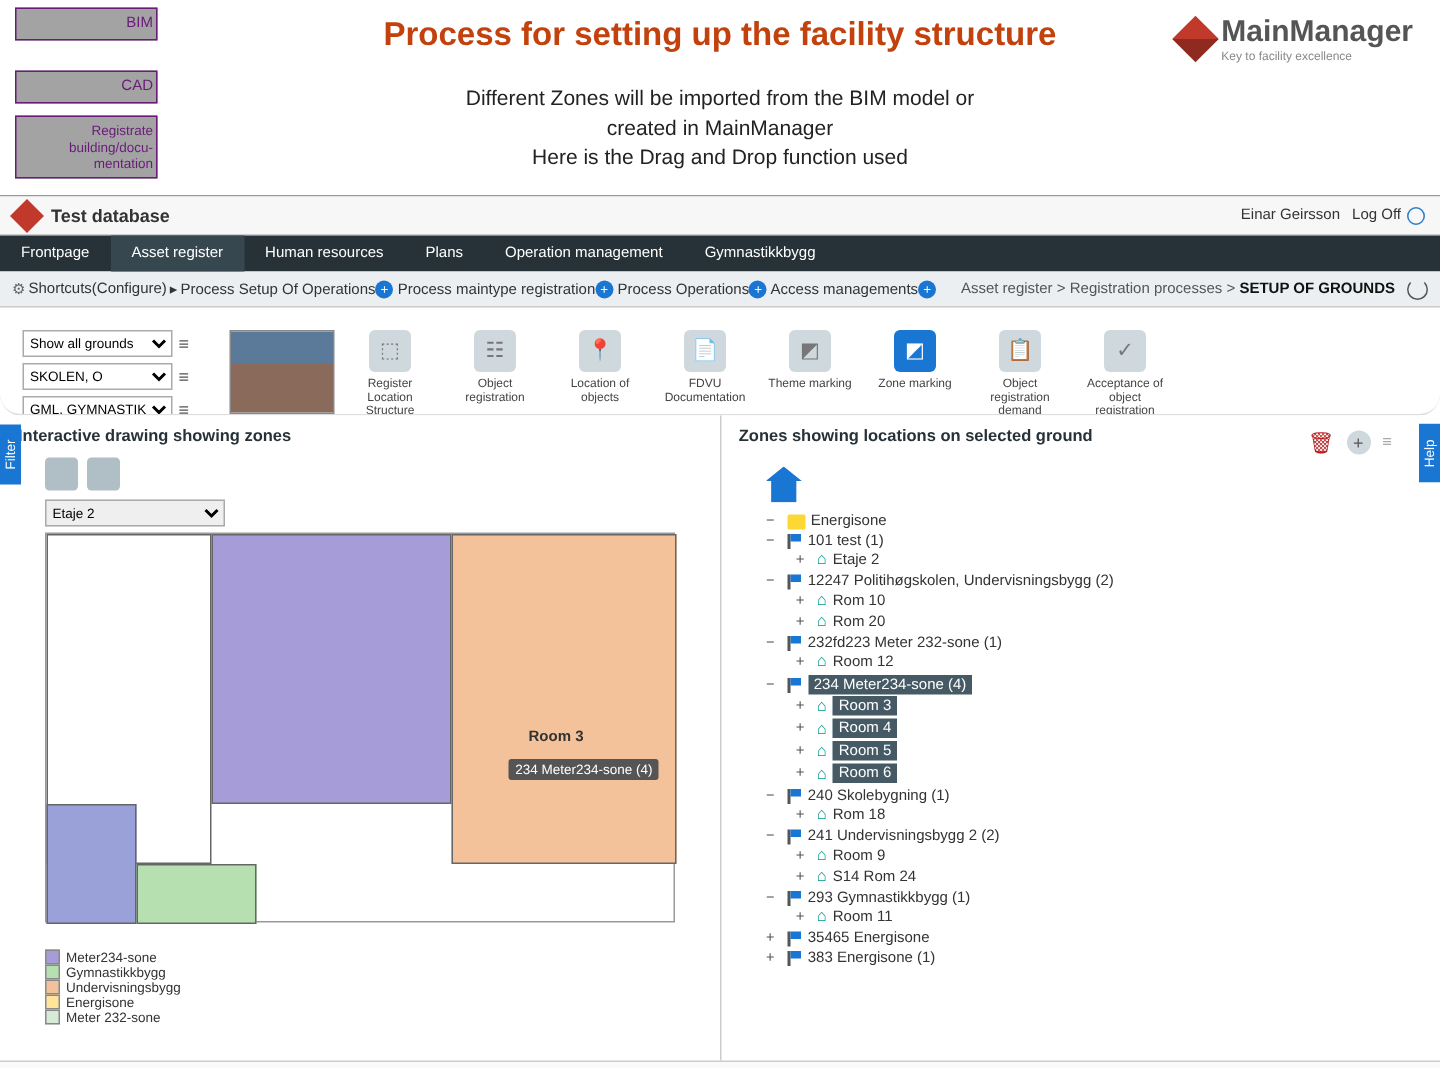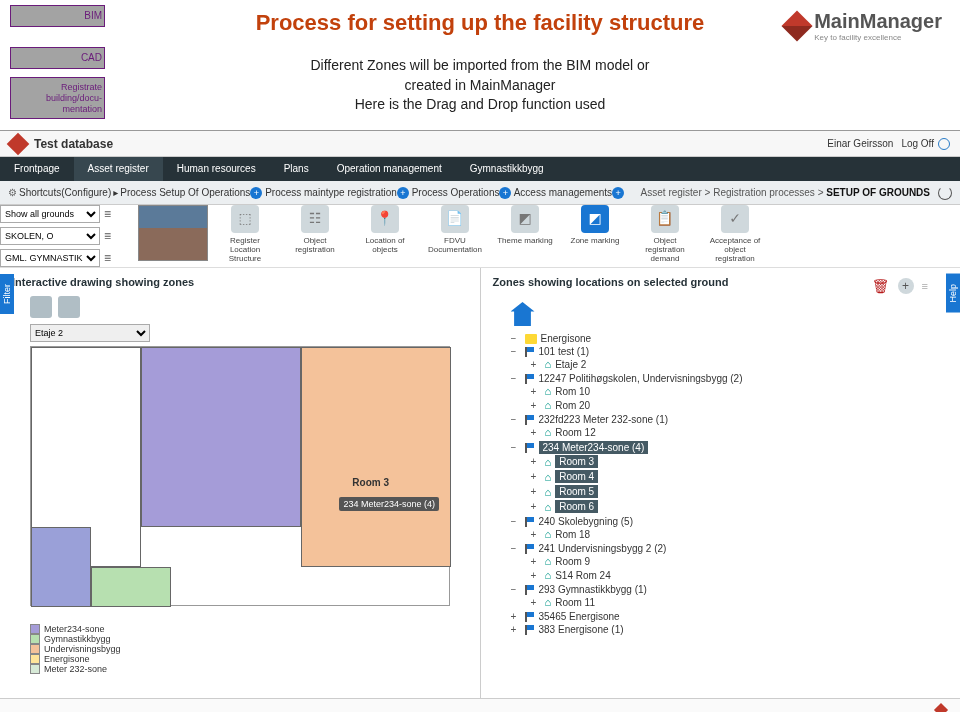--- a/index.html
+++ b/index.html
@@ -37,21 +37,21 @@
   .sub-nav { background: #eceff1; border-bottom: 1px solid #ccc; height: 24px; display: flex; align-items: center; padding: 0 8px; gap: 2px; font-size: 10px; }
   .sub-nav .gear { color: #666; }
   .sub-nav .crumb { color: #333; }
   .sub-nav .plus { width: 12px; height: 12px; background: #1976d2; color: #fff; border-radius: 50%; display: inline-flex; align-items: center; justify-content: center; font-size: 9px; }
   .sub-nav .spacer { flex: 1; }
   .sub-nav .breadcrumb { color: #555; font-size: 10px; }
   .sub-nav .breadcrumb .current { font-weight: bold; color: #111; }
   .refresh-icon { width: 14px; height: 14px; border: 1.5px solid #555; border-radius: 50%; margin-left: 6px; border-top-color: transparent; }
   
   
-  .tool-row { display: flex; padding: 0; gap: 8px; border-bottom: 1px solid #ddd; align-items: flex-start; max-height: 72px; overflow: hidden; }
+  .tool-row { display: flex; padding: 15px; gap: 8px; border-bottom: 1px solid #ddd; align-items: flex-start; max-height: 72px; overflow: hidden; border-radius: 14px; }
   .pickers { width: 130px; display: flex; flex-direction: column; gap: 4px; }
   .picker { display: flex; align-items: center; gap: 4px; }
   .picker select { width: 100px; font-size: 9px; height: 18px; border: 1px solid #aaa; background: #fff; }
   .picker .list-icon { color: #555; font-size: 12px; }
   .building-thumb { width: 70px; height: 56px; background: linear-gradient(#5b7a99 40%, #8a6a5a 40%); border: 1px solid #888; }
   .toolbar { display: flex; gap: 12px; flex: 1; }
   .tool-item { text-align: center; width: 58px; font-size: 8px; color: #444; line-height: 1.1; }
   .tool-icon { width: 28px; height: 28px; margin: 0 auto 4px; background: #cfd8dc; border-radius: 4px; display: flex; align-items: center; justify-content: center; font-size: 14px; color: #777; }
   .tool-icon.zone { background: #1976d2; color: #fff; }
   
@@ -367,21 +367,21 @@
                   <span class="t-room">⌂</span>
                   <span>Room 6</span>
                 </div>
               </div>
             </div>
           </div>
           <div class="tree-item">
             <div class="row">
               <span class="t-toggle">−</span>
               <span class="t-flag"></span>
-              <span>240 Skolebygning (5)</span>
+              <span>240 Skolebygning (1)</span>
             </div>
             <div class="tree-children">
               <div class="tree-item">
                 <div class="row">
                   <span class="t-toggle">+</span>
                   <span class="t-room">⌂</span>
                   <span>Rom 18</span>
                 </div>
               </div>
             </div>

